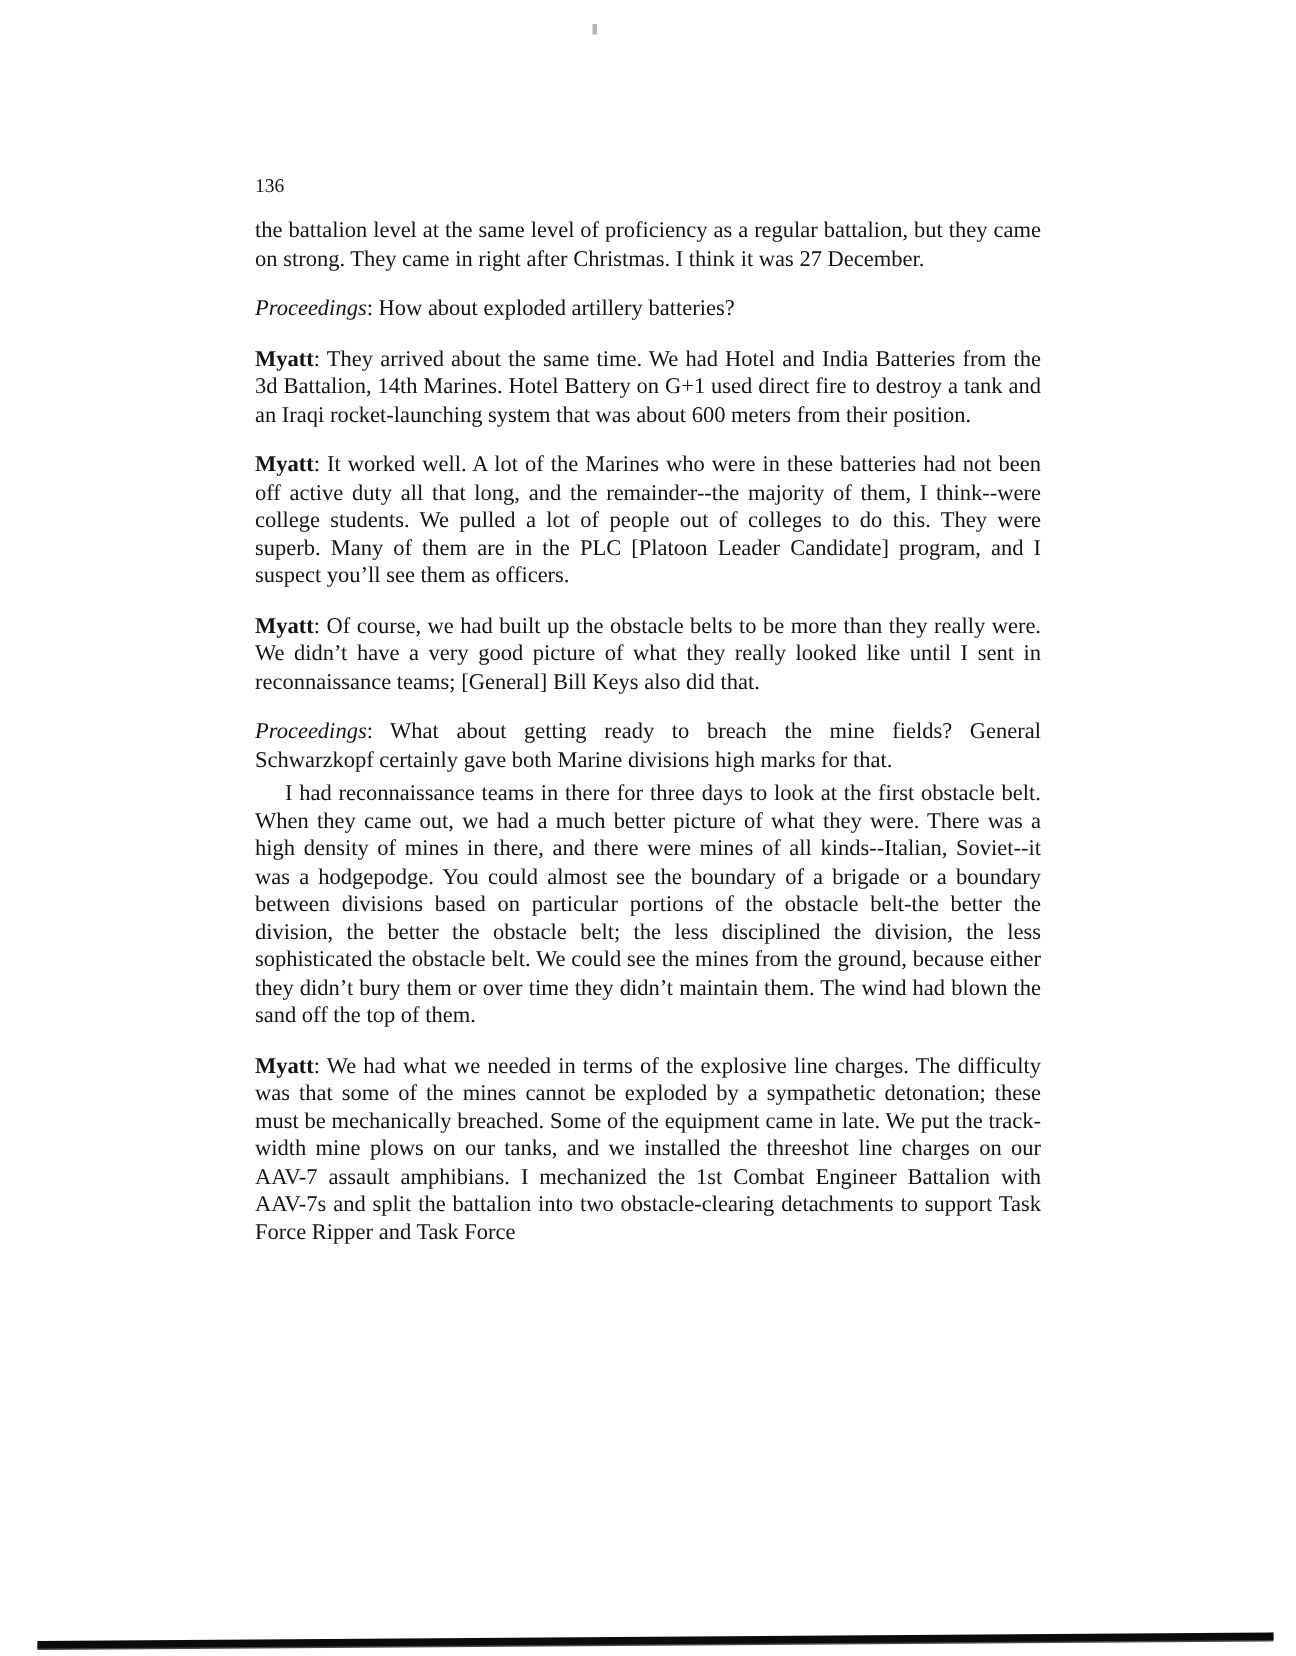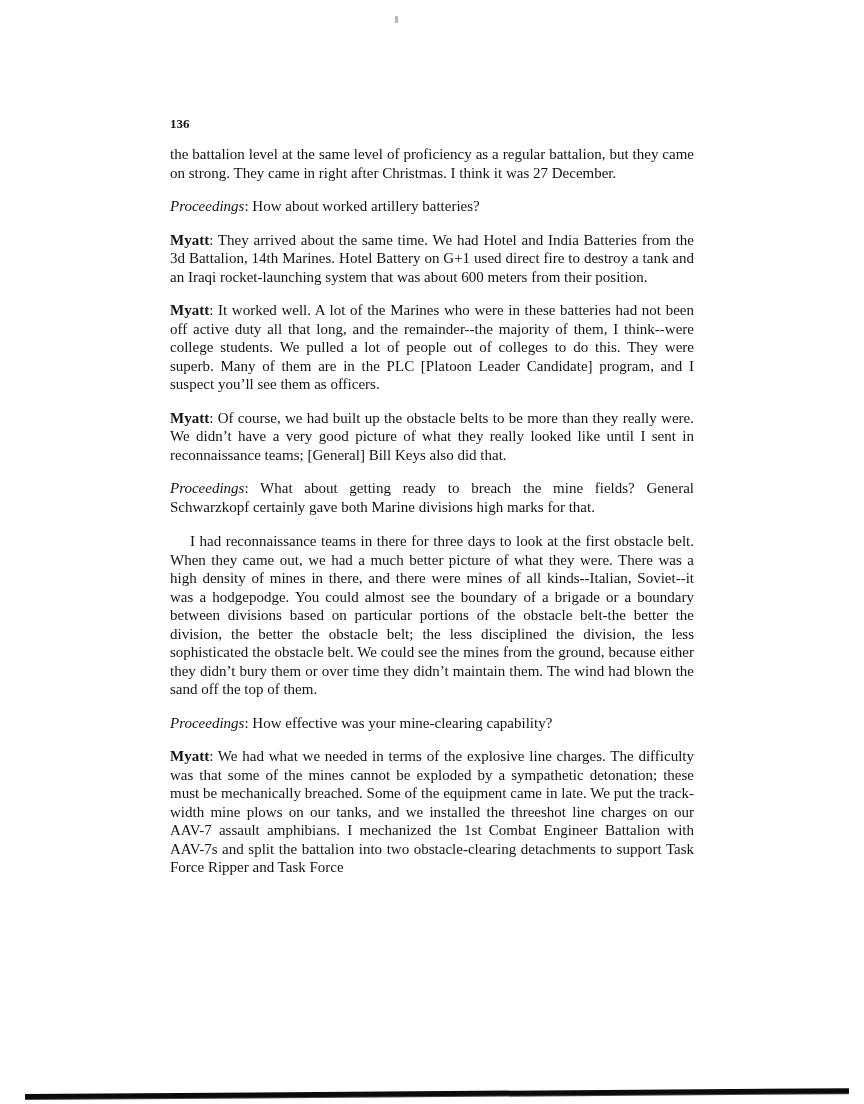--- a/index.html
+++ b/index.html
@@ -19,41 +19,41 @@
     position: absolute;
     left: 170px;
     top: 116px;
     width: 524px;
   }
   .page-header {
     display: flex;
     justify-content: space-between;
     align-items: flex-start;
     font-size: 13px;
-    font-weight: bold;
+    font-weight: normal;
   }
   .page-header .running-title {
     margin-right: 26px;
     letter-spacing: 0.15px;
   }
   .body-text {
     margin-top: 13px;
     font-size: 15px;
     line-height: 18.5px;
     text-align: justify;
     font-family: Liberation Serif, serif;
   }
   .body-text p {
     margin: 15px 0 0 0;
   }
   .body-text p.first {
     margin-top: 0;
   }
   .body-text p.continued {
-    margin-top: 16px;
+    margin-top: 4px;
     text-indent: 20px;
   }
   .speaker.q { font-style: italic; }
   .speaker.a { font-weight: bold; }
   .scan-speck {
     position: absolute;
     left: 395px;
     top: 16px;
     width: 3px;
     height: 7px;
@@ -77,34 +77,33 @@
 <div class="sheet">
 
   <div class="page-header">
     <span>136</span>
   </div>
 
   <div class="body-text">
 
     <p class="first"><span class="speaker"></span><span>the battalion level at the same level of proficiency as a regular battalion, but they came on strong. They came in right after Christmas. I think it was 27 December.</span></p>
 
-    <p><span class="speaker q">Proceedings</span><span>: How about worked artillery batteries?</span></p>
+    <p><span class="speaker q">Proceedings</span><span>: How about exploded artillery batteries?</span></p>
 
     <p><span class="speaker a">Myatt</span><span>: They arrived about the same time. We had Hotel and India Batteries from the 3d Battalion, 14th Marines. Hotel Battery on G+1 used direct fire to destroy a tank and an Iraqi rocket-launching system that was about 600 meters from their position.</span></p>
 
 
     <p><span class="speaker a">Myatt</span><span>: It worked well. A lot of the Marines who were in these batteries had not been off active duty all that long, and the remainder--the majority of them, I think--were college students. We pulled a lot of people out of colleges to do this. They were superb. Many of them are in the PLC [Platoon Leader Candidate] program, and I suspect you’ll see them as officers.</span></p>
 
     <p><span class="speaker a">Myatt</span><span>: Of course, we had built up the obstacle belts to be more than they really were. We didn’t have a very good picture of what they really looked like until I sent in reconnaissance teams; [General] Bill Keys also did that.</span></p>
 
     <p><span class="speaker q">Proceedings</span><span>: What about getting ready to breach the mine fields? General Schwarzkopf certainly gave both Marine divisions high marks for that.</span></p>
 
     <p class="continued"><span class="speaker"></span><span>I had reconnaissance teams in there for three days to look at the first obstacle belt. When they came out, we had a much better picture of what they were. There was a high density of mines in there, and there were mines of all kinds--Italian, Soviet--it was a hodgepodge. You could almost see the boundary of a brigade or a boundary between divisions based on particular portions of the obstacle belt-the better the division, the better the obstacle belt; the less disciplined the division, the less sophisticated the obstacle belt. We could see the mines from the ground, because either they didn’t bury them or over time they didn’t maintain them. The wind had blown the sand off the top of them.</span></p>
 
-    <p><span class="speaker q">Proceedings</span><span>: How effective was your mine-clearing capability?</span></p>
 
     <p><span class="speaker a">Myatt</span><span>: We had what we needed in terms of the explosive line charges. The difficulty was that some of the mines cannot be exploded by a sympathetic detonation; these must be mechanically breached. Some of the equipment came in late. We put the track-width mine plows on our tanks, and we installed the threeshot line charges on our AAV-7 assault amphibians. I mechanized the 1st Combat Engineer Battalion with AAV-7s and split the battalion into two obstacle-clearing detachments to support Task Force Ripper and Task Force</span></p>
 
   </div>
 </div>
 
 <div class="scan-speck"></div>
 <div class="scan-edge"></div>
 
 </body></html>

